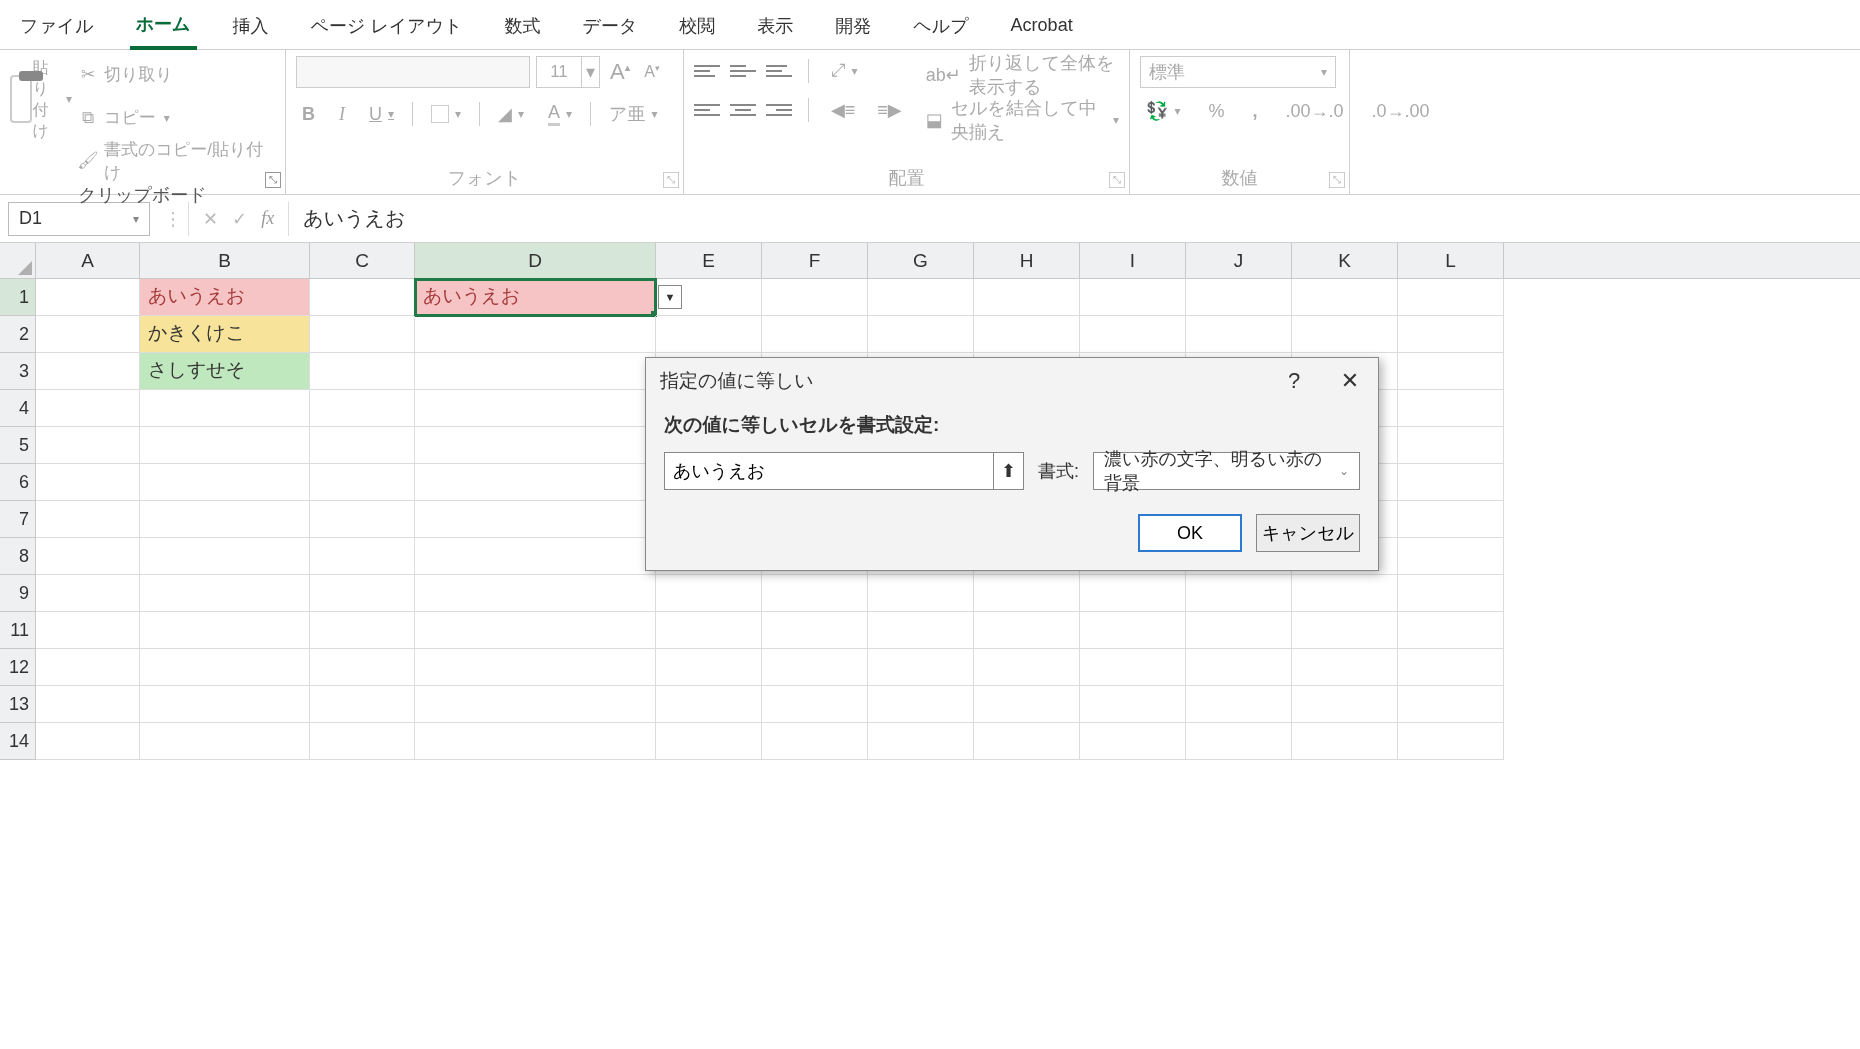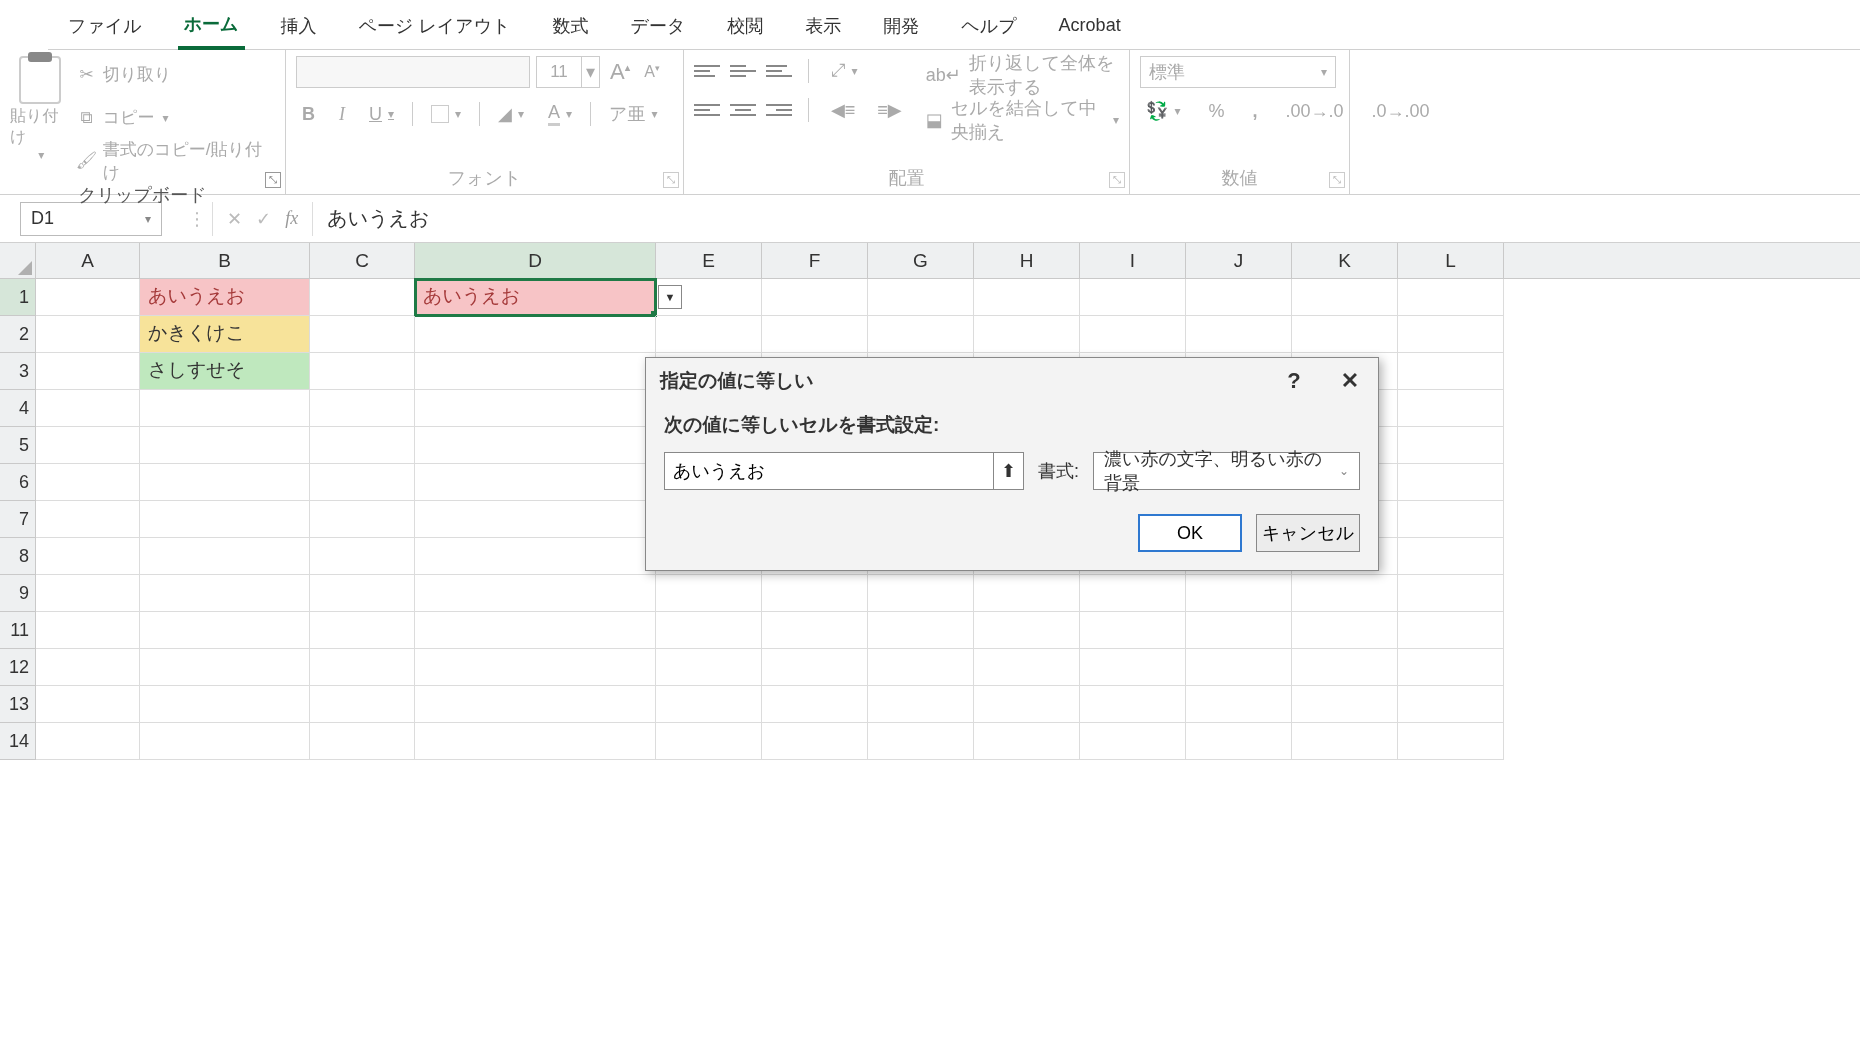--- a/index.html
+++ b/index.html
@@ -1,27 +1,27 @@
 <!DOCTYPE html>
 <html><head>
 <meta charset="utf-8">
 <style>
   * { box-sizing: border-box; margin: 0; padding: 0; font-family: "Yu Gothic UI", "Meiryo", sans-serif; }
   body { background: #fff; font-size: 18px; color: #333; overflow: hidden; width: 1860px; height: 1049px; position: relative;}
   
-  .tabs { display:flex; gap: 30px; padding: 8px 14px 0 14px; height: 50px; align-items:center; border-bottom:1px solid #d0d0d0;margin-left:48px; }
+  .tabs { display:flex; gap: 30px; padding: 8px 14px 0 14px; height: 50px; align-items:center; border-bottom:1px solid #d0d0d0; }
   .tab { padding: 4px 6px 10px 6px; color:#333; cursor:pointer; }
   .tab.active { color:#0a6b3a; border-bottom: 4px solid #0a6b3a; font-weight:600;}
   
   .ribbon { display:flex; background:#fff; border-bottom:1px solid #d0d0d0; height:145px;}
   .group { border-right:1px solid #d0d0d0; padding:6px 10px 4px 10px; display:flex; flex-direction:column; justify-content:space-between; position:relative;}
   .group-label { text-align:center; font-size:18px; color:#555; padding-top:4px;}
   .dlaunch { position:absolute; right:4px; bottom:6px; width:16px; height:16px; border:1px solid #999; font-size:10px; display:flex; align-items:center; justify-content:center; color:#666; cursor:pointer;}
   .clip-body { display:flex; gap:6px; align-items:flex-start;}
-  .paste-big { display:flex; flex-direction:column; align-items:center; width:62px; cursor:pointer;}
+  .paste-big { display:flex; flex-direction:row; align-items:center; width:62px; cursor:pointer;}
   .paste-icon { width:42px; height:48px; border:2px solid #9aa; border-radius:4px; position:relative; background:#fff;}
   .paste-icon::before{content:""; position:absolute; left:7px; top:-6px; width:24px; height:10px; background:#888; border-radius:3px;}
   .paste-label { font-size:16px; margin-top:2px;}
   .clip-side { display:flex; flex-direction:column; gap:6px; font-size:17px;}
   .clip-side .row { display:flex; align-items:center; gap:6px; cursor:pointer; color:#444;}
   .mini-icon { width:20px; height:20px; display:inline-flex; align-items:center; justify-content:center;}
   .disabled { color:#aaa !important; }
   .disabled * { color:#aaa !important; border-color:#ccc !important;}
   .font-row1 { display:flex; gap:6px; align-items:center;}
   .fontname { width:234px; height:32px; border:1px solid #bbb; background:#f7f7f7;}
@@ -41,21 +41,21 @@
   .num-body { display:flex; flex-direction:column; gap:8px;}
   .num-sel { width:196px; height:32px; border:1px solid #bbb; display:flex; align-items:center; padding:0 8px; justify-content:space-between; background:#fff; color:#888;}
   .cond-body{ display:flex; flex-direction:column; align-items:center; width:88px; cursor:pointer;}
   .cond-icon{ width:44px; height:36px; display:grid; grid-template-columns:1fr 1fr; grid-template-rows:1fr 1fr; gap:3px;}
   .cond-icon div{ background:#8aa8e8;}
   .cond-icon div:nth-child(2){background:#e8b86a}
   .cond-icon div:nth-child(3){background:#7dcf8e}
   .cond-icon div:nth-child(4){background:#e88a8a}
   
   .fbar { display:flex; align-items:center; height:48px; border-bottom:1px solid #d0d0d0; }
-  .namebox{ width:142px; height:34px; border:1px solid #bbb; margin:0 20px; display:flex; align-items:center; justify-content:space-between; padding:0 10px; background:#fff;}
+  .namebox{ width:142px; height:34px; border:1px solid #bbb; margin:0 8px; display:flex; align-items:center; justify-content:space-between; padding:0 10px; background:#fff;}
   .fx-btns{ display:flex; gap:14px; padding:0 14px; color:#999; border-left:1px solid #ddd; border-right:1px solid #ddd; height:34px; align-items:center;}
   .fx { font-style:italic; font-family:serif;}
   .formula-in{ flex:1; padding:0 14px; height:34px; display:flex; align-items:center; font-size:20px;}
   
   .sheet { position:relative; }
   .hdr-row{ display:flex; height:36px; background:#eef0f1; border-bottom:1px solid #c9c9c9;}
   .corner{ width:36px; border-right:1px solid #c9c9c9; background:#eef0f1; position:relative;}
   .corner::after{content:"";position:absolute;right:3px;bottom:3px;border-style:solid;border-width:0 0 14px 14px;border-color:transparent transparent #b0b0b0 transparent;}
   .colh{ border-right:1px solid #c9c9c9; display:flex; align-items:center; justify-content:center; font-size:19px; background:#eef0f1;}
   .colh.sel{ background:#d6e6d9;}
@@ -64,21 +64,21 @@
   .rowh.sel{ background:#d6e6d9;}
   .cell{ border-right:1px solid #dcdcdc; border-bottom:1px solid #dcdcdc; padding:4px 8px; font-size:19px; overflow:hidden; white-space:nowrap; position:relative;}
   .c-red{ background:#f7c4c6; color:#a53a3a;}
   .c-yel{ background:#f7e39a;}
   .c-grn{ background:#bfe8be;}
   .cell.selected{ outline:3px solid #1f7a46; outline-offset:-2px; background:#f7c4c6; color:#a53a3a;}
   .cell.selected::after{content:"";position:absolute;right:-4px;bottom:-4px;width:8px;height:8px;background:#1f7a46;}
   .dv-drop{ position:absolute; width:24px; height:24px; border:1px solid #888; background:#fff; display:flex; align-items:center; justify-content:center; font-size:11px; cursor:pointer;}
   
   .dialog{ position:absolute; left:645px; top:357px; width:734px; background:#f3f3f3; border:1px solid #888; box-shadow: 3px 3px 10px rgba(0,0,0,0.3);}
-  .dlg-title{ display:flex; justify-content:space-between; align-items:center; padding:10px 14px; font-size:19px;font-weight:bold;}
+  .dlg-title{ display:flex; justify-content:space-between; align-items:center; padding:10px 14px; font-size:19px;}
   .dlg-title .right{ display:flex; gap:28px;}
   .dlg-body{ padding:8px 18px 18px 18px;}
   .dlg-label{ font-weight:600; margin-bottom:14px; font-size:19px;}
   .dlg-row{ display:flex; align-items:center; gap:14px;}
   .dlg-input-wrap{ display:flex; border:1px solid #888; background:#fff; height:38px; flex:0 0 360px;}
   .dlg-input{ border:none; outline:none; flex:1; padding:0 8px; font-size:18px;}
   .ref-btn{ width:30px; border-left:1px solid #888; display:flex; align-items:center; justify-content:center; cursor:pointer; background:#fff;}
   .dlg-select{ flex:1; height:38px; border:1px solid #888; background:#fff; display:flex; align-items:center; justify-content:space-between; padding:0 10px; cursor:pointer;}
   .dlg-btns{ display:flex; justify-content:flex-end; gap:14px; margin-top:24px;}
   .dbtn{ width:104px; height:38px; border:1px solid #888; background:#ececec; cursor:pointer; font-size:18px;}

